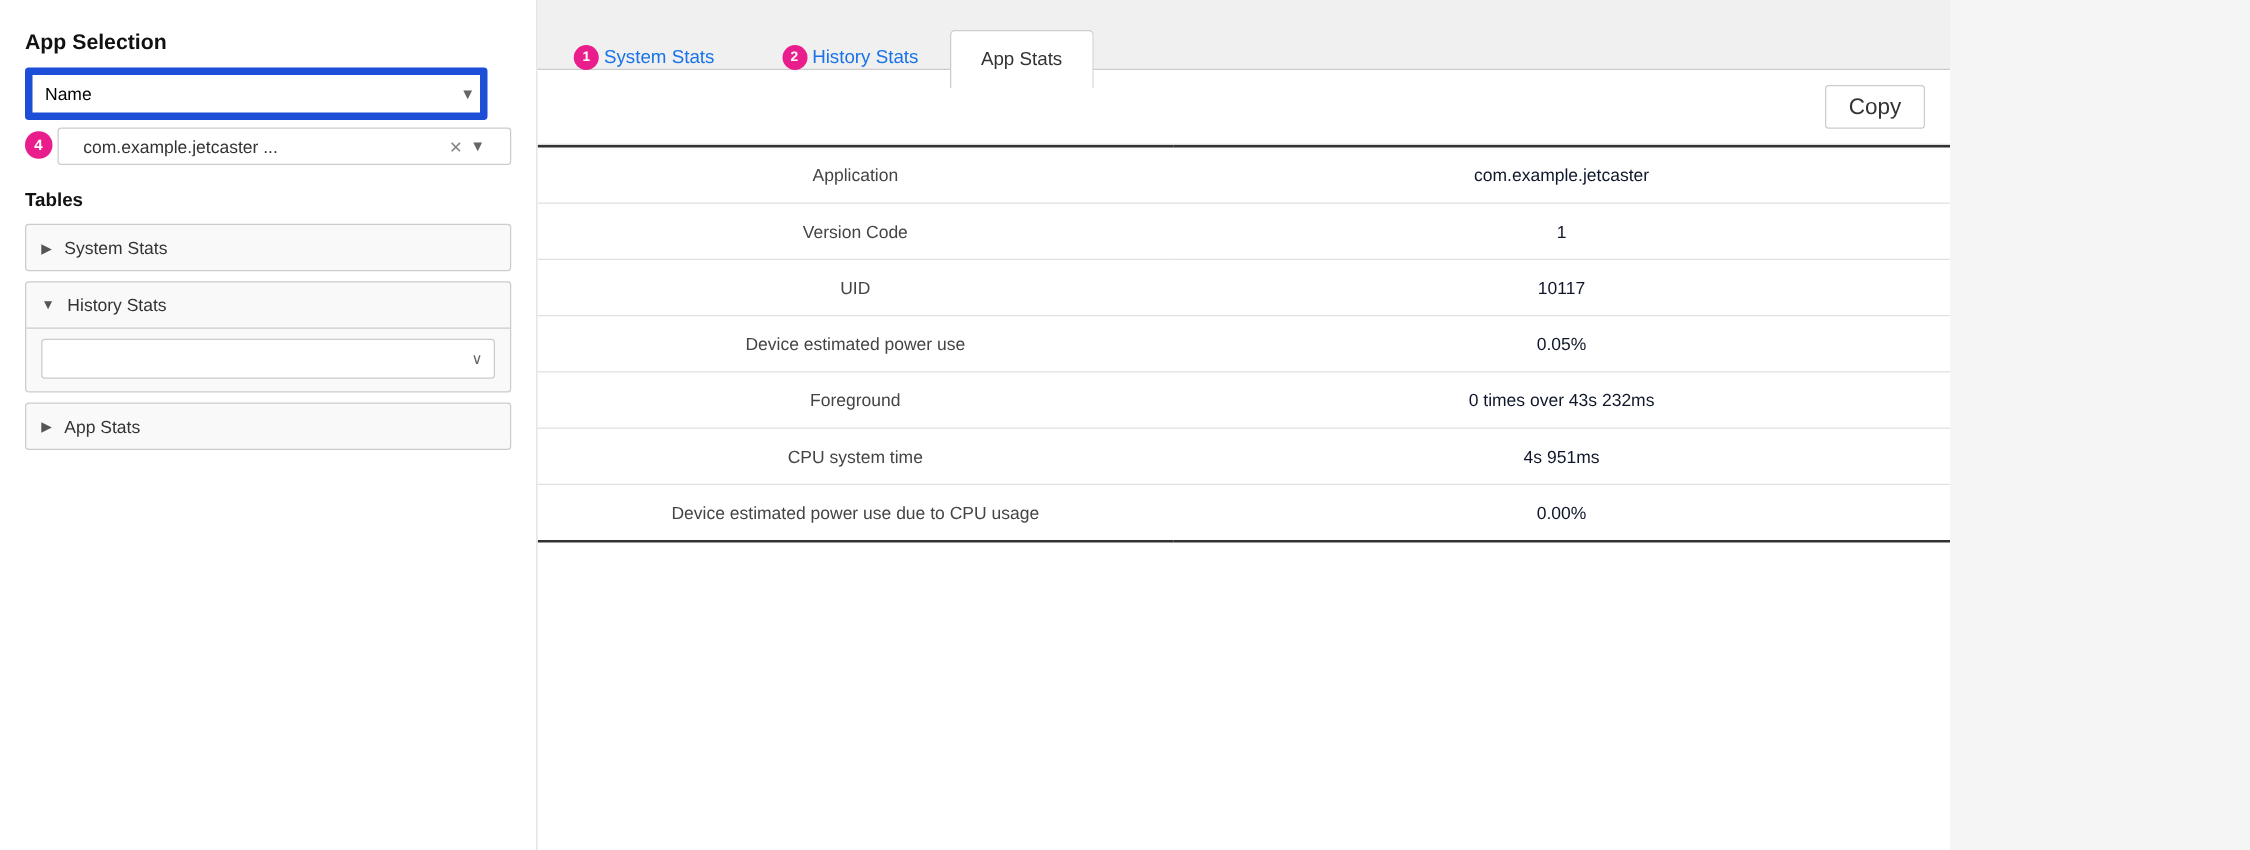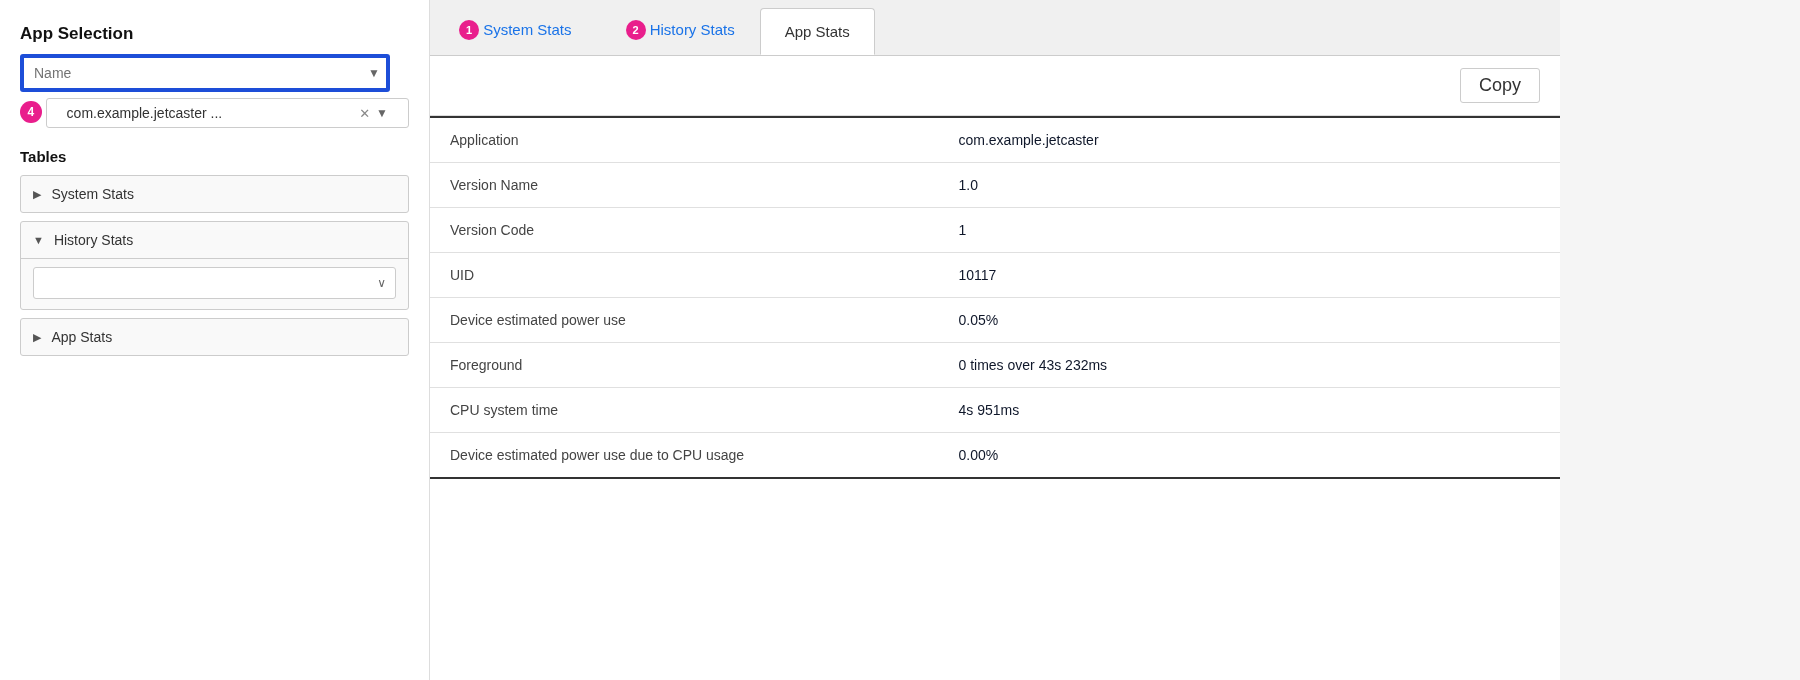--- a/index.html
+++ b/index.html
@@ -59,25 +59,25 @@
     }
     .select-wrapper {
       position: relative;
       width: 370px;
     }
     .select-wrapper select {
       width: 100%;
       appearance: none;
       -webkit-appearance: none;
       padding: 7px 30px 7px 10px;
-      border: 4px solid #1d4ed8;
+      border: 6px solid #1d4ed8;
       border-radius: 3px;
       background: #fff;
       font-size: 14px;
-      color: #737373;
+      color: #000000;
       cursor: pointer;
     }
     .select-arrow {
       position: absolute;
       right: 10px;
       top: 50%;
       transform: translateY(-50%);
       pointer-events: none;
       font-size: 12px;
       color: #666;
@@ -197,21 +197,21 @@
     }
     .tab {
       padding: 14px 24px 14px 24px;
       font-size: 15px;
       cursor: pointer;
       color: #1a73e8;
       border: 1px solid transparent;
       border-bottom: none;
       background: transparent;
       position: relative;
-      top: 0;
+      top: 16px;
       font-weight: 500;
     }
     .tab.active {
       background: #fff;
       color: #333;
       border: 1px solid #ccc;
       border-bottom: 1px solid #fff;
       border-radius: 4px 4px 0 0;
       font-weight: 500;
     }
@@ -252,20 +252,21 @@
       cursor: pointer;
       color: #333;
     }
 
     .stats-table {
       width: 100%;
       border-collapse: collapse;
     }
     .stats-table tr {
       border-bottom: 1px solid #e0e0e0;
+      text-align: center;
     }
     .stats-table tr:first-child {
       border-top: 2px solid #333;
     }
     .stats-table tr:last-child {
       border-bottom: 2px solid #333;
       margin-top: 10px;
     }
     .stats-table td {
       padding: 14px 20px;
@@ -366,24 +367,20 @@
         <button class="copy-button">Copy</button>
       </div>
 
       <table class="stats-table">
         <tbody id="stats-tbody">
         <tr>
               <td>Application</td>
               <td>com.example.jetcaster</td>
             </tr>
             <tr>
-              <td>Version Name</td>
-              <td>1.0</td>
-            </tr>
-            <tr>
               <td>Version Code</td>
               <td>1</td>
             </tr>
             <tr>
               <td>UID</td>
               <td>10117</td>
             </tr>
             <tr>
               <td>Device estimated power use</td>
               <td>0.05%</td>

